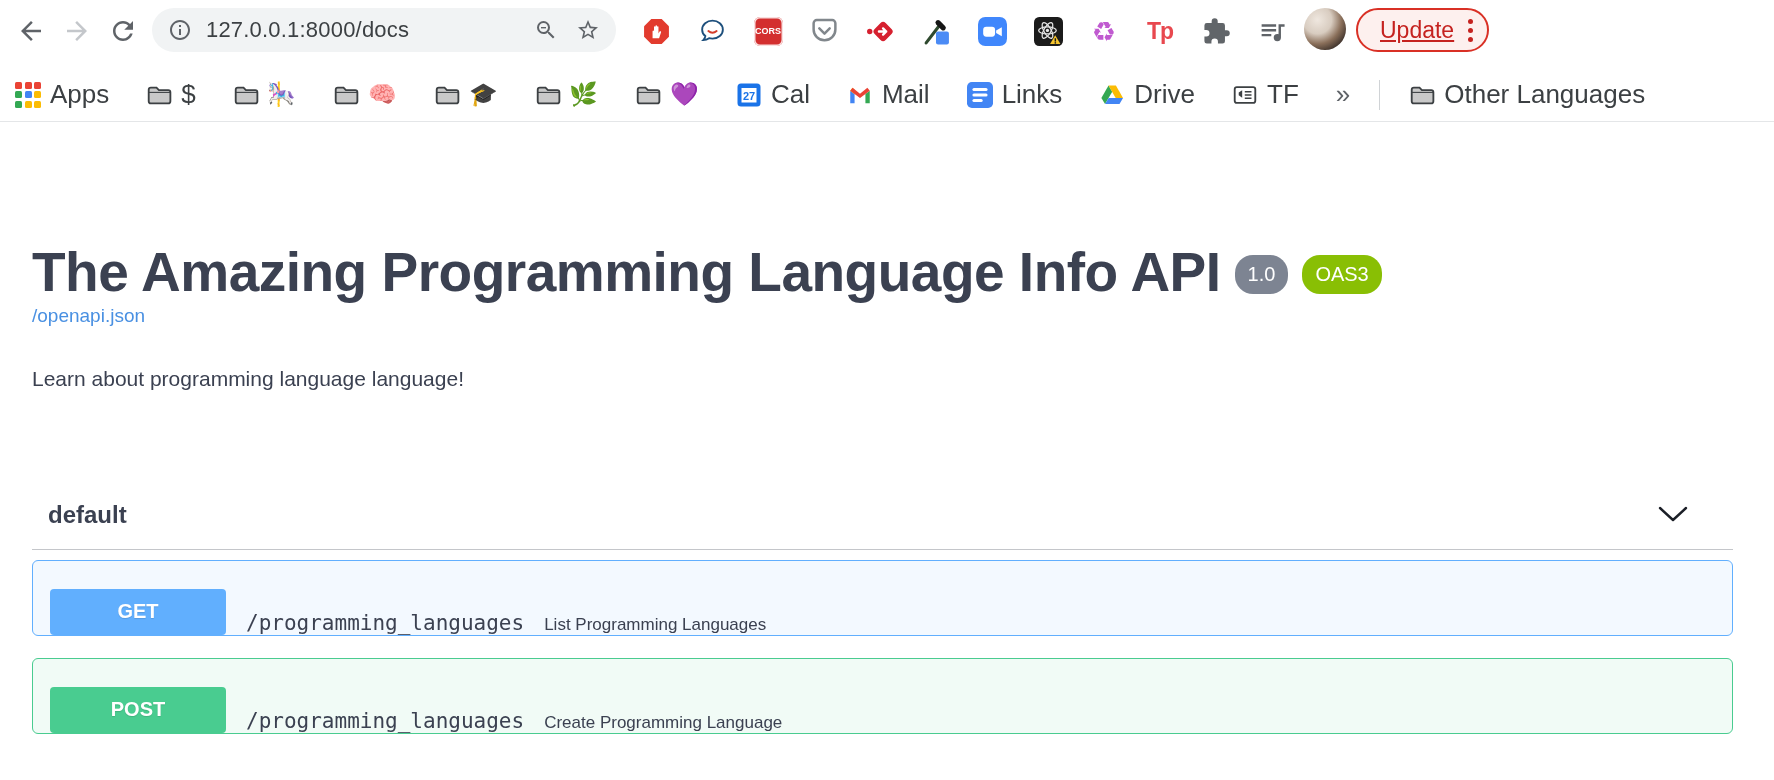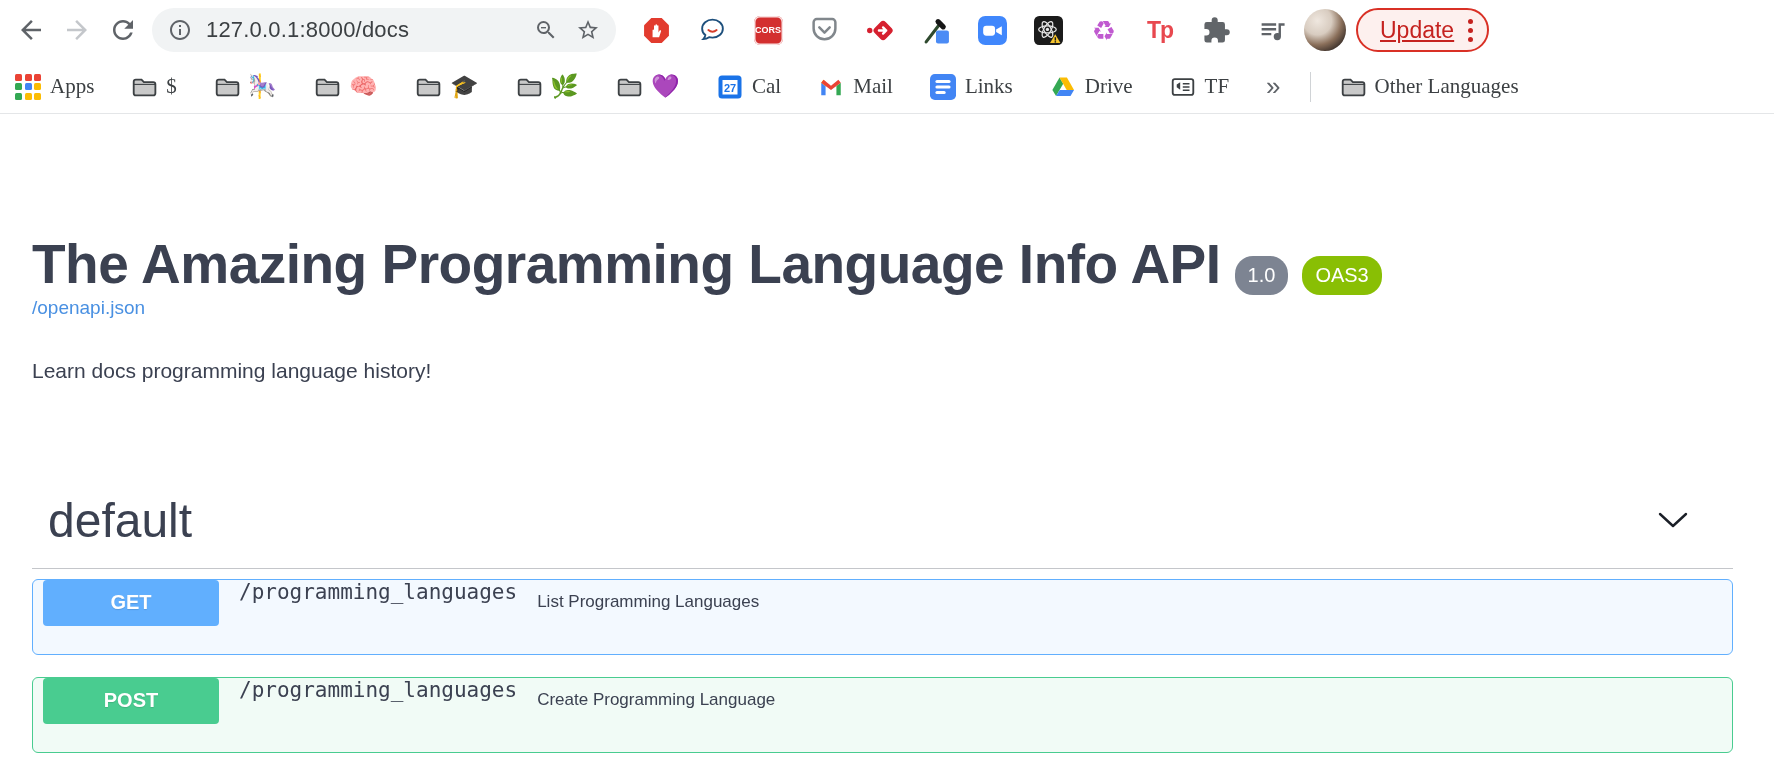--- a/index.html
+++ b/index.html
@@ -1,20 +1,20 @@
 <!DOCTYPE html>
 <html style="--get: #61affe; --post: #49cc90; --version-badge-bg: #7d8492; --oas-badge-bg: #89bf04; --link: #4990e2; --heading: #3b4151;"><head>
 <meta charset="utf-8">
 <style>
   * { box-sizing: border-box; margin: 0; padding: 0; }
   html, body { width: 1774px; height: 780px; background: #fff; overflow: hidden;
     font-family: "Liberation Sans", sans-serif; }
 
   
-  .toolbar { height: 60px; display: flex; align-items: center; padding: 0 28px 0 8px; background: #fff; }
+  .toolbar { height: 60px; display: flex; align-items: flex-start; padding: 0 28px 0 8px; background: #fff; margin-top: 8px; }
   .navbtn { width: 46px; height: 46px; display: flex; align-items: center; justify-content: center; border-radius: 50%; flex: none; }
   .navbtn svg { width: 30px; height: 30px; }
   .ic-dark { fill: #5f6368; }
   .ic-disabled { fill: #c4c7cb; }
 
   .omnibox { width: 464px; height: 44px; background: #f1f3f4; border-radius: 22px;
     display: flex; align-items: center; padding: 0 16px; margin: 0 12px 0 6px; flex: none; }
   .omnibox svg { width: 24px; height: 24px; flex: none; }
   .url-text { font-size: 22px; color: #3c4043; margin-left: 14px; letter-spacing: 0.2px; }
   .omni-spacer { flex: 1; }
@@ -35,45 +35,45 @@
   .update-pill { height: 44px; border: 2px solid #d93025; background: #fdf0ee; border-radius: 22px;
     display: flex; align-items: center; gap: 14px; padding: 0 14px 0 22px; flex: none; }
   .update-pill .label { color: #c5221f; font-size: 23px; text-decoration: underline; }
   .kebab { display: flex; flex-direction: column; gap: 4px; }
   .kebab i { width: 5px; height: 5px; border-radius: 50%; background: #c5221f; }
 
   
   .bmbar { height: 54px; display: flex; align-items: center; padding: 0 15px; gap: 37px;
     border-bottom: 1px solid #e4e6e8; background: #fff; }
   .bm { display: flex; align-items: center; gap: 9px; flex: none; }
-  .bm-label { font-size: 21px; color: #3c4043; white-space: nowrap; font-family: Liberation Serif, serif; }
+  .bm-label { font-size: 26px; color: #3c4043; white-space: nowrap; }
   .bm svg { width: 26px; height: 26px; }
   .apps-grid { display: grid; grid-template-columns: repeat(3, 7px); grid-template-rows: repeat(3, 7px); gap: 2.5px; }
   .apps-grid i { border-radius: 1.5px; }
   .emoji { font-size: 23px; line-height: 1; font-family: "DejaVu Sans", sans-serif; }
   .bm-divider { width: 1px; height: 30px; background: #d0d3d6; flex: none; margin: 0 -8px; }
   .overflow-chevron { font-size: 26px; color: #5f6368; }
 
   
   .content { padding: 0 41px 0 32px; }
-  .title-row { margin-top: 120px; display: flex; align-items: flex-end; gap: 14px; }
+  .title-row { margin-top: 120px; display: flex; align-items: center; gap: 14px; }
   .api-title { font-size: 55px; font-weight: bold; color: var(--heading, #3b4151); letter-spacing: -0.5px; line-height: 1.1; }
   .badge { color: #fff; font-weight: normal; font-size: 20px; padding: 8px 13px; border-radius: 18px; margin-top: 5px; flex: none; }
   .badge.version { background: var(--version-badge-bg, #7d8492); }
   .badge.oas { background: var(--oas-badge-bg, #89bf04); }
   .spec-link { display: inline-block; margin-top: 2px; font-size: 19px; color: var(--link, #4990e2); text-decoration: none; }
   .api-desc { margin-top: 40px; font-size: 21px; color: var(--heading, #3b4151); }
 
   .section-header { margin-top: 110px; display: flex; align-items: center; justify-content: space-between;
     padding: 0 45px 20px 16px; border-bottom: 1px solid rgba(59,65,81,.3); }
-  .section-title { font-size: 48px; font-weight: normal; color: var(--heading, #3b4151); }
+  .section-title { font-size: 24px; font-weight: bold; color: var(--heading, #3b4151); }
   .section-chevron svg { width: 30px; height: 17px; display: block; }
 
-  .opblock { height: 76px; border-radius: 6px; display: flex; align-items: flex-start; gap: 20px;
-    padding: 0 10px; border: 1.5px solid; }
+  .opblock { height: 76px; border-radius: 6px; display: flex; align-items: flex-end; gap: 20px;
+    padding: 0 17px; border: 1.5px solid; }
   .opblock.get { margin-top: 10px; border-color: var(--get, #61affe); background: rgba(97,175,254,.08); }
   .opblock.post { margin-top: 22px; border-color: var(--post, #49cc90); background: rgba(73,204,144,.08); }
   .method-btn { width: 176px; height: 46px; border: none; border-radius: 4px; color: #fff;
     font-weight: bold; font-size: 20px; font-family: "Liberation Sans", sans-serif;
     display: flex; align-items: center; justify-content: center; flex: none;
     text-shadow: 0 1px 1px rgba(0,0,0,.12); }
   .opblock.get .method-btn { background: var(--get, #61affe); }
   .opblock.post .method-btn { background: var(--post, #49cc90); }
   .op-path { font-family: "DejaVu Sans Mono", "Liberation Mono", monospace; font-weight: normal;
     font-size: 21px; color: var(--heading, #3b4151); }
@@ -324,21 +324,21 @@
   </div>
 </div>
 
 <div class="content">
   <div class="title-row">
     <h1 class="api-title">The Amazing Programming Language Info API</h1>
     <span class="badge version">1.0</span>
     <span class="badge oas">OAS3</span>
   </div>
   <a class="spec-link" href="#">/openapi.json</a>
-  <p class="api-desc">Learn docs programming language history!</p>
+  <p class="api-desc">Learn about programming language language!</p>
 
   <div class="section-header">
     <span class="section-title">default</span>
     <span class="section-chevron">
       <svg viewBox="0 0 30 17">
         <polyline points="2,2 15,14 28,2" fill="none" stroke="#1b1f27" stroke-width="2.4" stroke-linecap="round" stroke-linejoin="round"></polyline>
       </svg>
     </span>
   </div>
 

